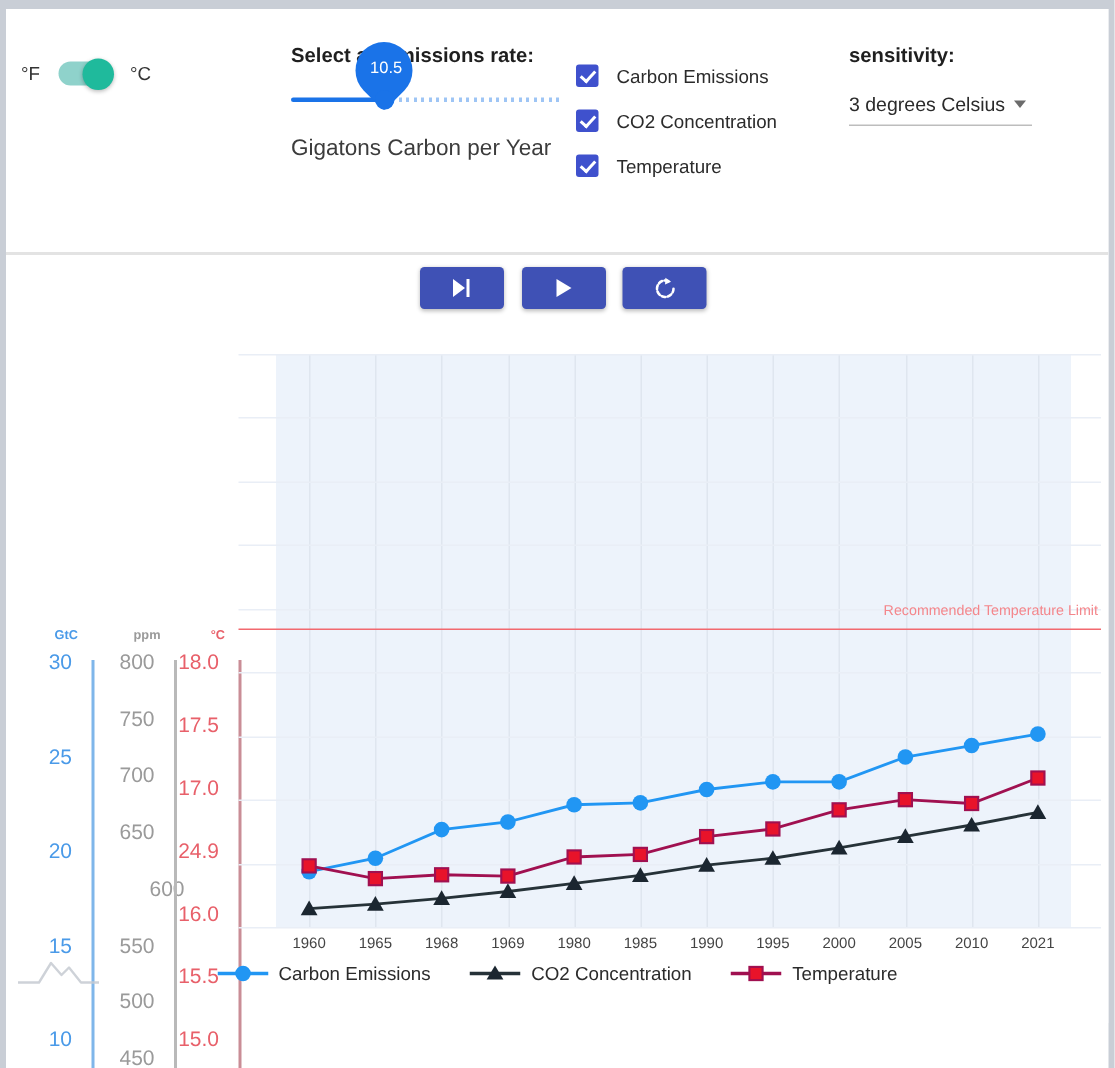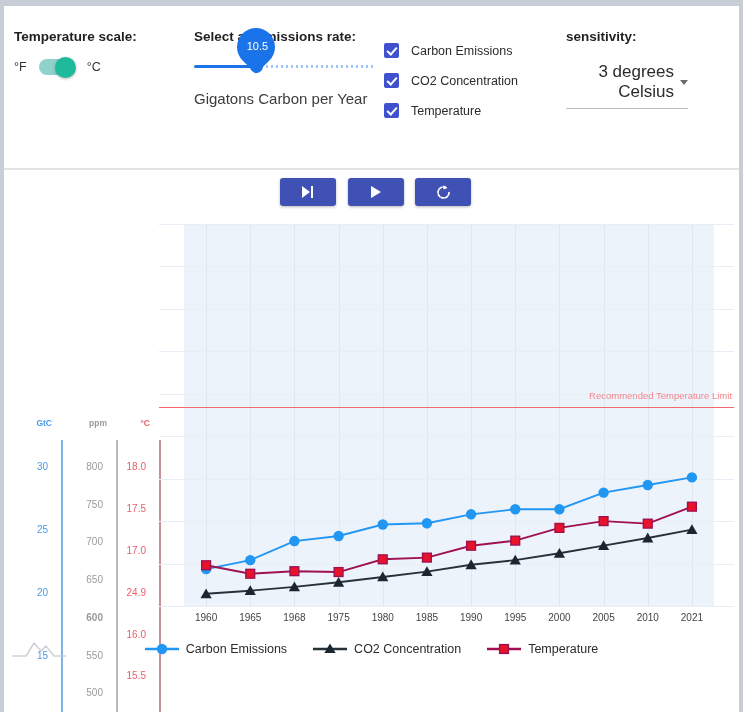--- a/index.html
+++ b/index.html
@@ -93,21 +93,21 @@
 
   
   .col-dd{position:absolute;left:562px;top:22px;width:160px;}
   .dd{
     margin-top:16px;
     border-bottom:1px solid #bdbdbd;
     padding-bottom:6px;
     display:flex;align-items:center;
     width:122px;
   }
-  .dd-val{font-size:17px;color:#2b2b2b;text-align:right;}
+  .dd-val{font-size:13px;color:#2b2b2b;text-align:right;}
   .caret{
     margin-left:6px;width:0;height:0;
     border-left:4.5px solid transparent;border-right:4.5px solid transparent;
     border-top:5px solid #6b6b6b;
   }
 
   
   .toolbar{
     height:42px;position:relative;background:#fff;
   }
@@ -117,25 +117,25 @@
     background:#3f51b5;
     box-shadow:0 1px 3px rgba(0,0,0,.28);
     display:flex;align-items:center;justify-content:center;
   }
   #tb1{left:276px;} #tb2{left:344px;} #tb3{left:411px;}
   .tbtn svg{display:block;}
 
   
   .chart-wrap{position:relative;height:470px;background:#fff;}
   .axis-unit{font-size:8.5px;font-weight:bold;}
-  .axis-tick{position:absolute;font-size:10px;right:0;white-space:nowrap;margin-top:28px;}
+  .axis-tick{position:absolute;font-size:14px;right:0;white-space:nowrap;}
   .axis-line{position:absolute;width:1.5px;}
 
   .plot{
-    position:absolute;left:155px;top:12px;
+    position:absolute;left:155px;top:24px;
     width:575px;height:382px;
   }
   .plot-bg{
     position:absolute;left:25px;top:0;right:20px;bottom:0;
     background:#edf3fb;
   }
   .gridline-v{position:absolute;top:0;bottom:0;width:1px;background:#dfe6ef;}
   .gridline-h{position:absolute;left:0;right:0;height:1px;background:#e9eef6;}
   .xlabel{
     position:absolute;font-size:10px;color:#444;
@@ -157,21 +157,20 @@
   .corner-icon{position:absolute;left:6px;bottom:48px;opacity:.85;}
 </style>
 </head>
 <body>
 
 <div class="app">
 
   <div class="controls">
 
     <div class="col-scale">
-      <div class="ctl-title">Temperature scale:</div>
       <div class="scale-row">
         <span class="unit-lbl">°F</span>
         <div class="switch">
           <div class="knob"></div>
         </div>
         <span class="unit-lbl">°C</span>
       </div>
     </div>
 
     <div class="col-slider">
@@ -238,21 +237,21 @@
         <div class="axis-tick" style="top: 472.333px; right: 691px; color: rgb(74, 154, 232);">10</div>
         <div class="axis-tick" style="top: 409.5px; right: 691px; color: rgb(74, 154, 232);">15</div>
         <div class="axis-tick" style="top: 346.667px; right: 691px; color: rgb(74, 154, 232);">20</div>
         <div class="axis-tick" style="top: 283.833px; right: 691px; color: rgb(74, 154, 232);">25</div>
         <div class="axis-tick" style="top: 221px; right: 691px; color: rgb(74, 154, 232);">30</div>
         <div class="axis-line" style="left: 57px; top: 228px; height: 381px; background: rgb(127, 182, 234);"></div>
         <div class="axis-unit" style="position: absolute; right: 632px; top: 206px; color: rgb(154, 154, 154); left: 0px; text-align: right;">ppm</div>
         <div class="axis-tick" style="top: 484.9px; right: 636px; color: rgb(154, 154, 154);">450</div>
         <div class="axis-tick" style="top: 447.2px; right: 636px; color: rgb(154, 154, 154);">500</div>
         <div class="axis-tick" style="top: 409.5px; right: 636px; color: rgb(154, 154, 154);">550</div>
-        <div class="axis-tick" style="top: 371.8px; right: 636px; color: rgb(154, 154, 154); font-weight: bold;">600</div>
+        <div class="axis-tick" style="top: 371.8px; right: 616px; color: rgb(154, 154, 154);">600</div>
         <div class="axis-tick" style="top: 334.1px; right: 636px; color: rgb(154, 154, 154);">650</div>
         <div class="axis-tick" style="top: 296.4px; right: 636px; color: rgb(154, 154, 154);">700</div>
         <div class="axis-tick" style="top: 258.7px; right: 636px; color: rgb(154, 154, 154);">750</div>
         <div class="axis-tick" style="top: 221px; right: 636px; color: rgb(154, 154, 154);">800</div>
         <div class="axis-line" style="left: 112px; top: 228px; height: 381px; background: rgb(185, 185, 185);"></div>
         <div class="axis-unit" style="position: absolute; right: 589px; top: 206px; color: rgb(232, 96, 106); left: 0px; text-align: right;">°C</div>
         <div class="axis-tick" style="top: 472.333px; right: 593px; color: rgb(232, 96, 106);">15.0</div>
         <div class="axis-tick" style="top: 430.444px; right: 593px; color: rgb(232, 96, 106);">15.5</div>
         <div class="axis-tick" style="top: 388.556px; right: 593px; color: rgb(232, 96, 106);">16.0</div>
         <div class="axis-tick" style="top: 346.667px; right: 593px; color: rgb(232, 96, 106);">24.9</div>
@@ -329,21 +328,21 @@
           <rect x="528.5166666666668" y="278.28000000000003" width="8.8" height="8.8" fill="#e8132a" stroke="#a01050" stroke-width="1.4"></rect>
         </svg>
       <div id="limit">
           <div class="limit-line" style="top: 182.511px; background: rgb(242, 105, 111);"></div>
           <div class="limit-lbl" style="top: 165.511px; right: 2px;">Recommended Temperature Limit</div>
         </div>
       <div id="xlabels">
           <div class="xlabel" style="left: 47.0833px; top: 388px;">1960</div>
           <div class="xlabel" style="left: 91.25px; top: 388px;">1965</div>
           <div class="xlabel" style="left: 135.417px; top: 388px;">1968</div>
-          <div class="xlabel" style="left: 179.583px; top: 388px;">1975</div>
+          <div class="xlabel" style="left: 179.583px; top: 388px;">1969</div>
           <div class="xlabel" style="left: 223.75px; top: 388px;">1980</div>
           <div class="xlabel" style="left: 267.917px; top: 388px;">1985</div>
           <div class="xlabel" style="left: 312.083px; top: 388px;">1990</div>
           <div class="xlabel" style="left: 356.25px; top: 388px;">1995</div>
           <div class="xlabel" style="left: 400.417px; top: 388px;">2000</div>
           <div class="xlabel" style="left: 444.583px; top: 388px;">2005</div>
           <div class="xlabel" style="left: 488.75px; top: 388px;">2010</div>
           <div class="xlabel" style="left: 532.917px; top: 388px;">2021</div>
         </div>
     </div>

